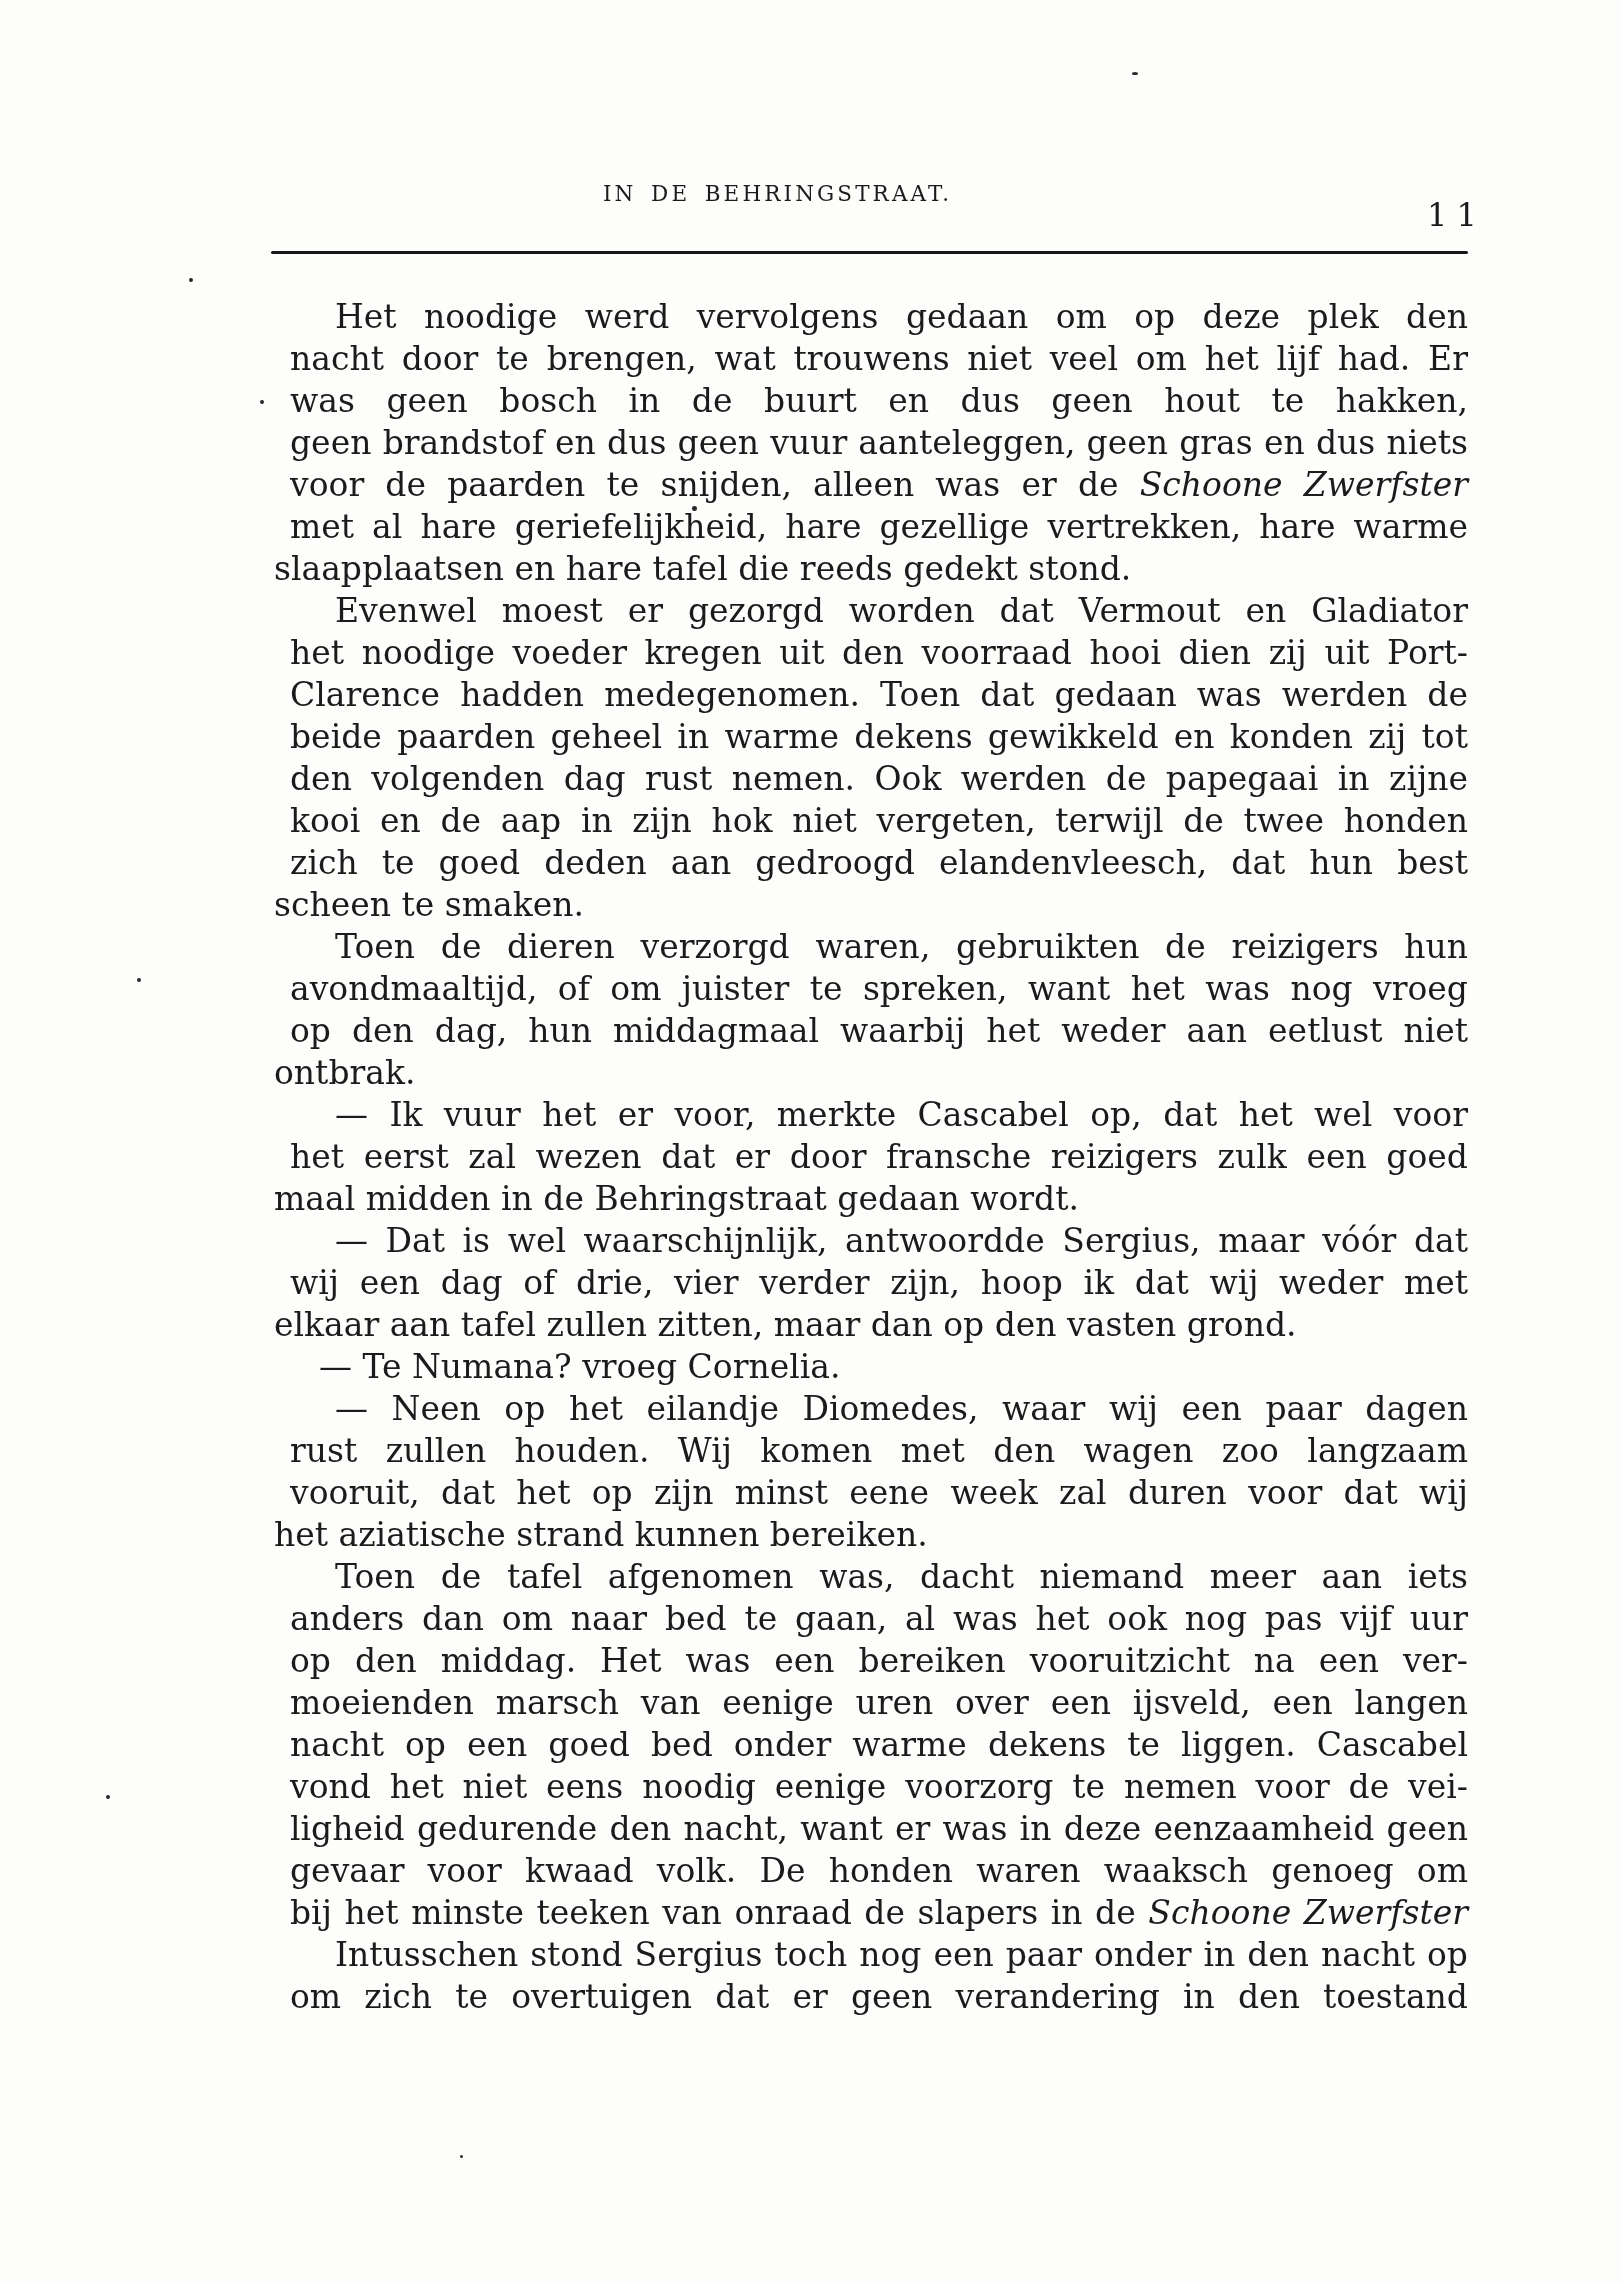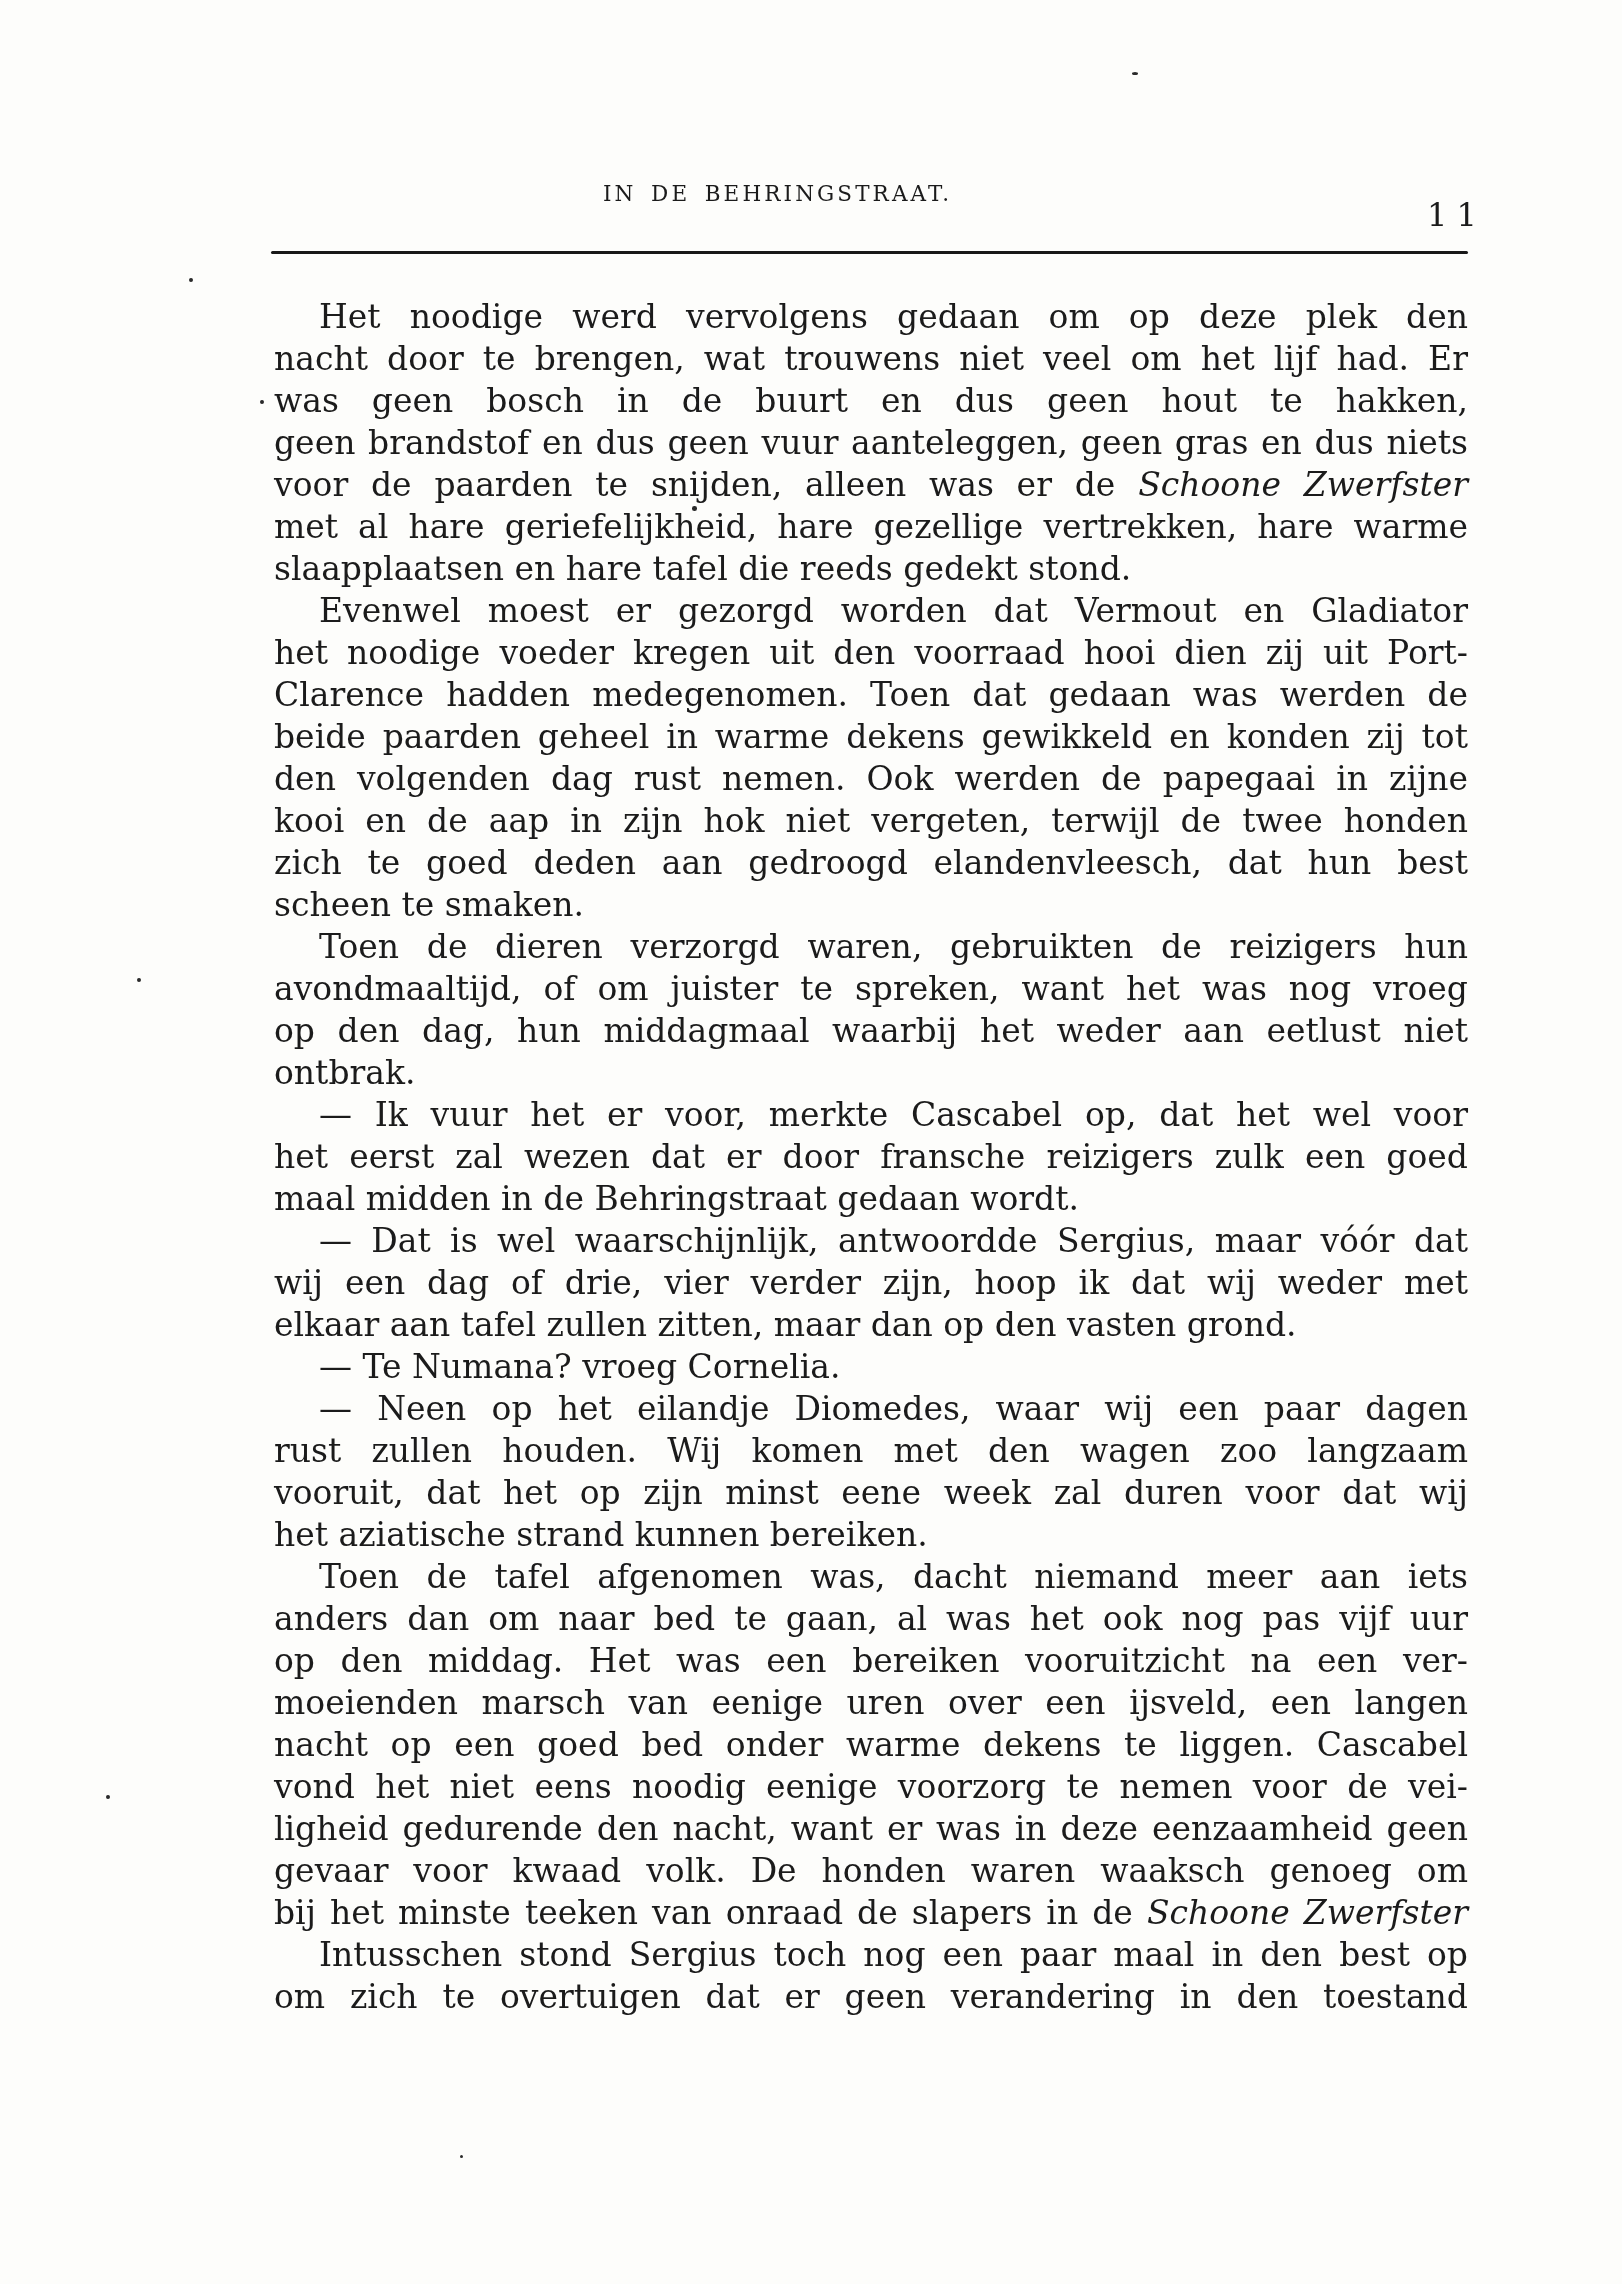--- a/index.html
+++ b/index.html
@@ -52,21 +52,21 @@
     position: absolute;
     top: 296px;
     left: 274px;
     width: 1194px;
     font-size: 33px;
     line-height: 42px;
     color: var(--ink);
   }
   .para { margin: 0; }
   .line { display: block; }
-  .line.justify { text-align: justify; text-align-last: justify; }
+  .line.justify { text-align: justify; text-align-last: justify; margin-left: 16px; }
   .line.left { text-align: center; text-align-last: left; }
   .line.indent { text-indent: 45px; }
   .italic { font-style: italic; }
   .speck {
     position: absolute;
     background: #2a2a2a;
     border-radius: 50%;
   }
 </style>
 </head>
@@ -130,21 +130,21 @@
         <div class="line justify"><span>anders dan om naar bed te gaan, al was het ook nog pas vijf uur</span></div>
         <div class="line justify"><span>op den middag.  Het was een bereiken vooruitzicht na een ver-</span></div>
         <div class="line justify"><span>moeienden marsch van eenige uren over een ijsveld, een langen</span></div>
         <div class="line justify"><span>nacht op een goed bed onder warme dekens te liggen. Cascabel</span></div>
         <div class="line justify"><span>vond het niet eens noodig eenige voorzorg te nemen voor de vei-</span></div>
         <div class="line justify"><span>ligheid gedurende den nacht, want er was in deze eenzaamheid geen</span></div>
         <div class="line justify"><span>gevaar voor kwaad volk.  De honden waren waaksch genoeg om</span></div>
         <div class="line justify"><span>bij het minste teeken van onraad de slapers in de </span><span class="italic">Schoone Zwerfster</span></div>
       </div>
       <div class="para">
-        <div class="line justify indent"><span>Intusschen stond Sergius toch nog een paar maal in den best op</span></div>
+        <div class="line justify indent"><span>Intusschen stond Sergius toch nog een paar onder in den nacht op</span></div>
         <div class="line justify"><span>om zich te overtuigen dat er geen verandering in den toestand</span></div>
       </div>
     </div>
 
   <div class="speck" style="left:1132px; top:72px;  width:6.2px; height:3.1px;"></div>
   <div class="speck" style="left:189px;  top:278px; width:3.8px; height:3.8px;"></div>
   <div class="speck" style="left:260px;  top:400px; width:3.8px; height:3.8px;"></div>
   <div class="speck" style="left:692px;  top:506px; width:4.6px; height:4.6px;"></div>
   <div class="speck" style="left:137px;  top:978px; width:3.8px; height:3.8px;"></div>
   <div class="speck" style="left:106px;  top:1795px; width:3.8px; height:3.8px;"></div>

